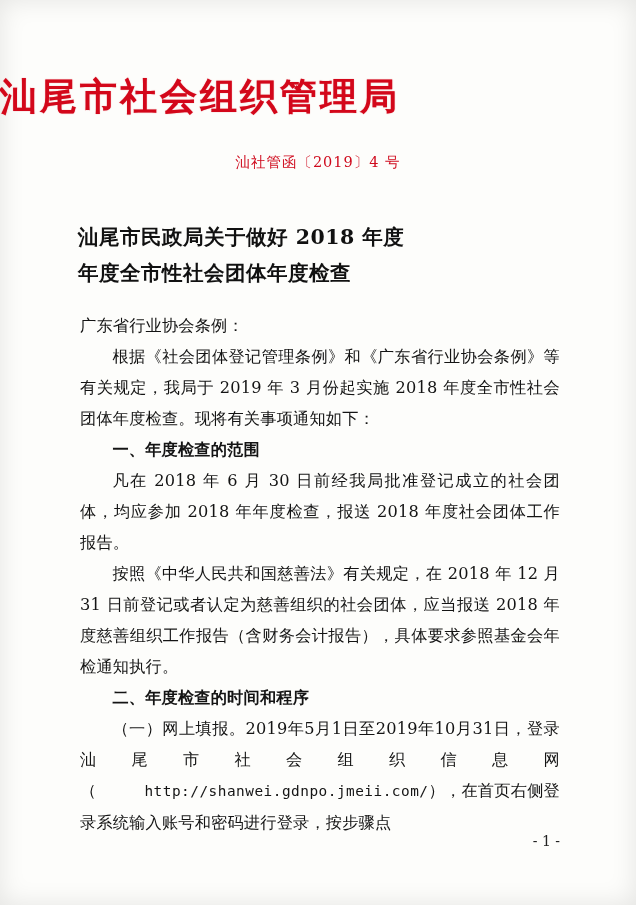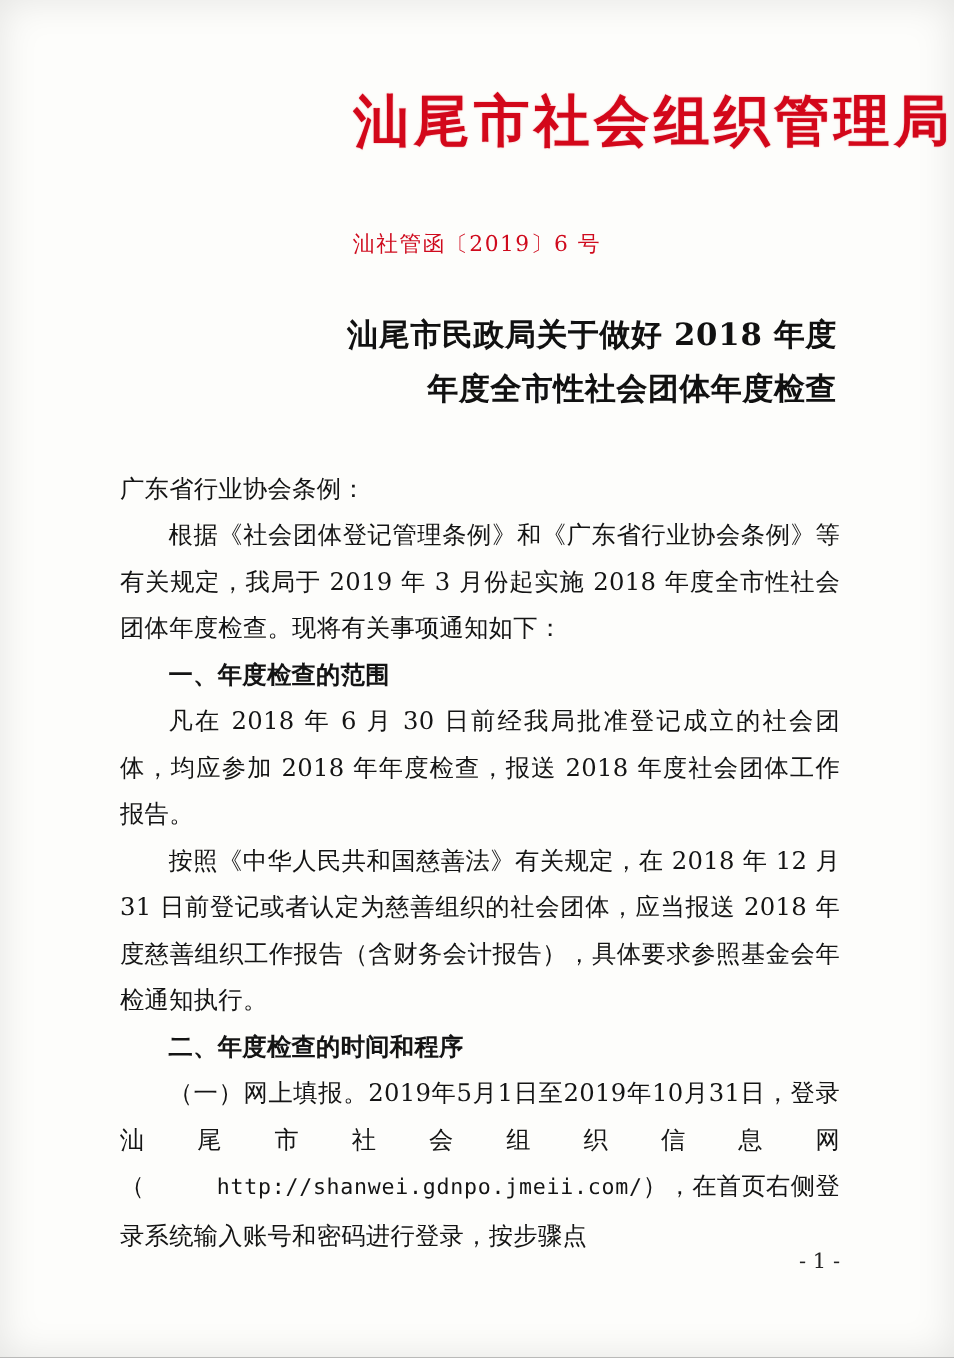--- a/index.html
+++ b/index.html
@@ -27,24 +27,24 @@
     position: absolute;
     left: 0; top: 0;
     width: 636px;
     height: 905px;
     padding: 0;
   }
 
   
   .letterhead {
     position: absolute;
-    top: 60px;
+    top: 76px;
     left: 0;
     width: 636px;
-    text-align: right;
+    text-align: left;
   }
   .letterhead-title {
     color: #d3071a;
     font-family: "DejaVu Sans", "Liberation Sans", sans-serif;
     font-weight: bold;
     font-size: 37px;
     letter-spacing: 3px;
     line-height: 1.15;
     white-space: nowrap;
     text-shadow: 0 0 1px rgba(211,7,26,0.55);
@@ -58,24 +58,24 @@
     text-align: center;
     color: #cf0a1d;
     font-size: 14.5px;
     letter-spacing: 1px;
     font-family: "DejaVu Serif", "Liberation Serif", serif;
   }
 
   
   .doc-title {
     position: absolute;
-    top: 206px;
+    top: 220px;
     left: 78px;
     width: 480px;
-    text-align: right;
+    text-align: left;
     color: #111;
     font-weight: bold;
     font-size: 20.5px;
     line-height: 1.75;
     letter-spacing: 0.5px;
   }
   .doc-title .line { display: block; white-space: nowrap; }
 
   
   .body-text {
@@ -120,21 +120,21 @@
 </head>
 <body>
 
 <div id="page">
   <div class="paper">
 
     <div class="letterhead">
       <div class="letterhead-title">汕尾市社会组织管理局</div>
     </div>
 
-    <div class="doc-number">汕社管函〔2019〕6 号</div>
+    <div class="doc-number">汕社管函〔2019〕4 号</div>
 
     <div class="doc-title">
       <span class="line">汕尾市民政局关于做好 2018 年度</span>
       <span class="line">年度全市性社会团体年度检查</span>
     </div>
 
     <div class="body-text">
       <p>广东省行业协会条例：</p>
 
       <p class="indent">根据《社会团体登记管理条例》和《广东省行业协会条例》等有关规定，我局于 2019 年 3 月份起实施 2018 年度全市性社会团体年度检查。现将有关事项通知如下：</p>

